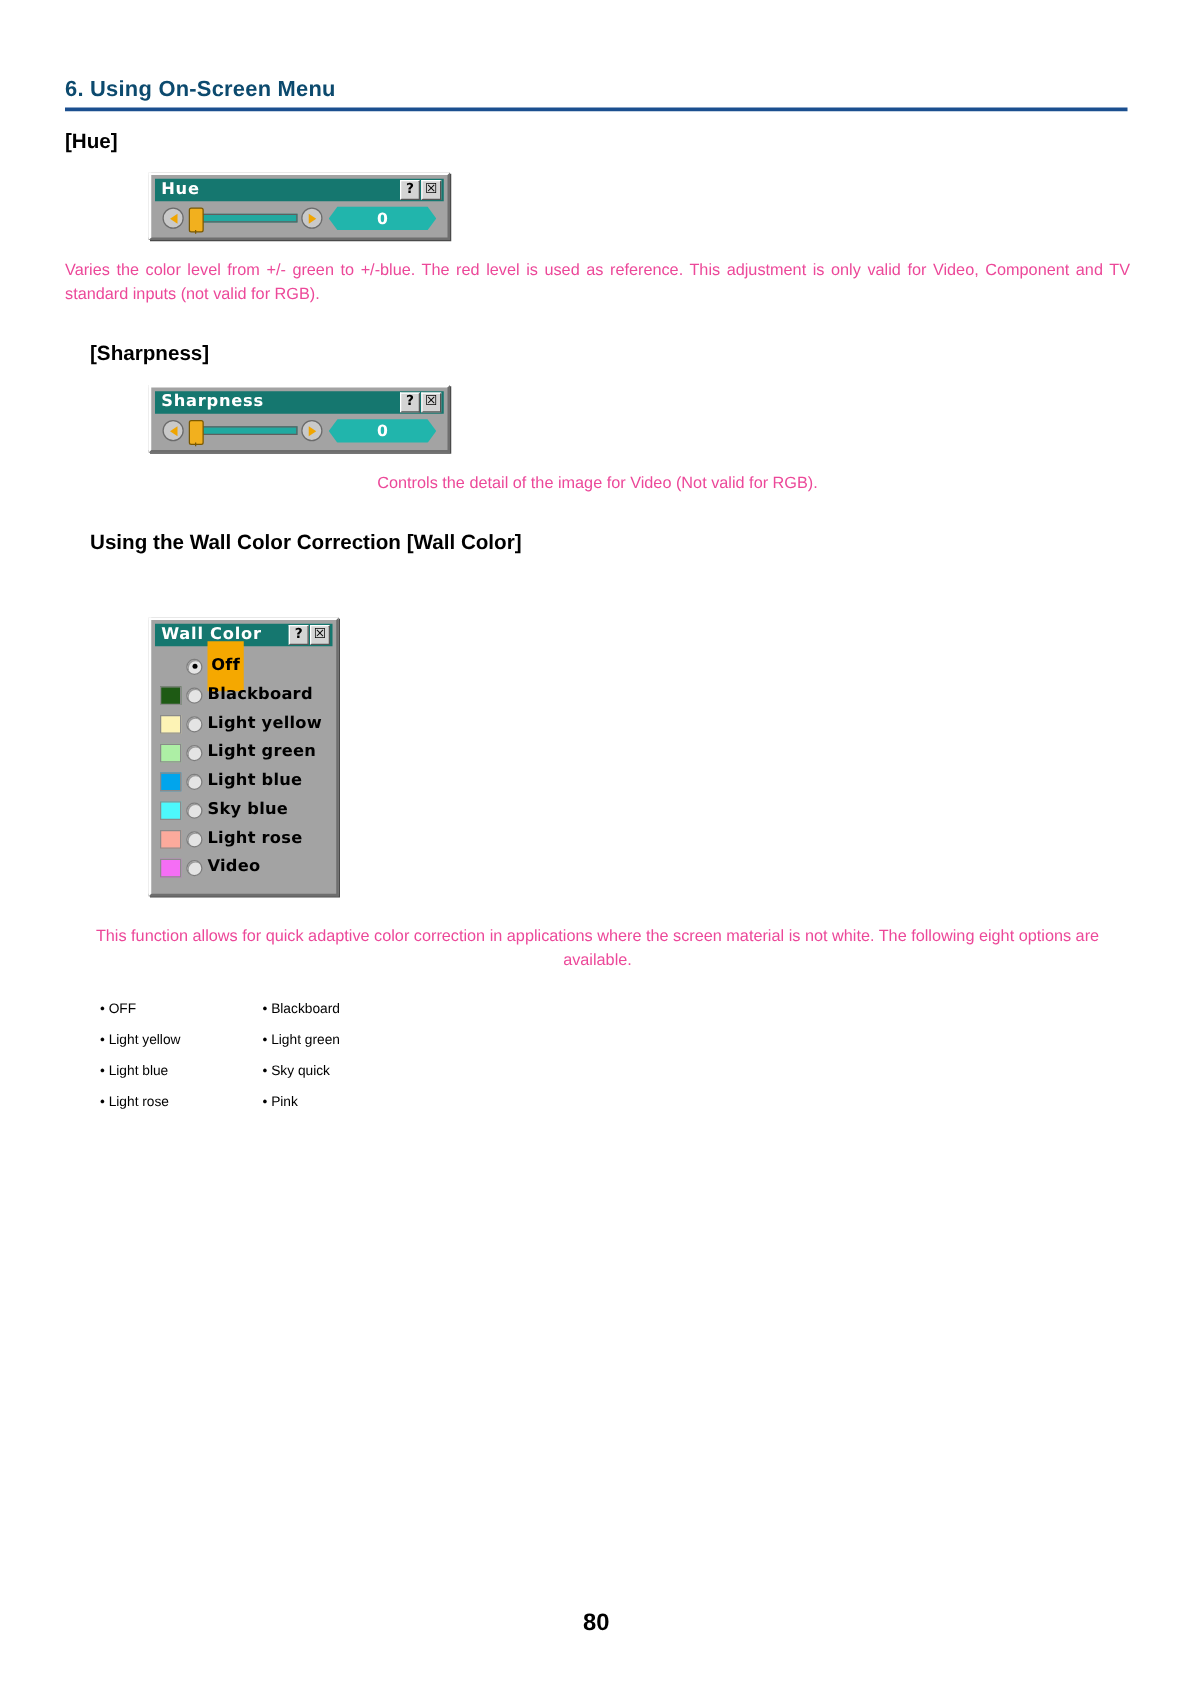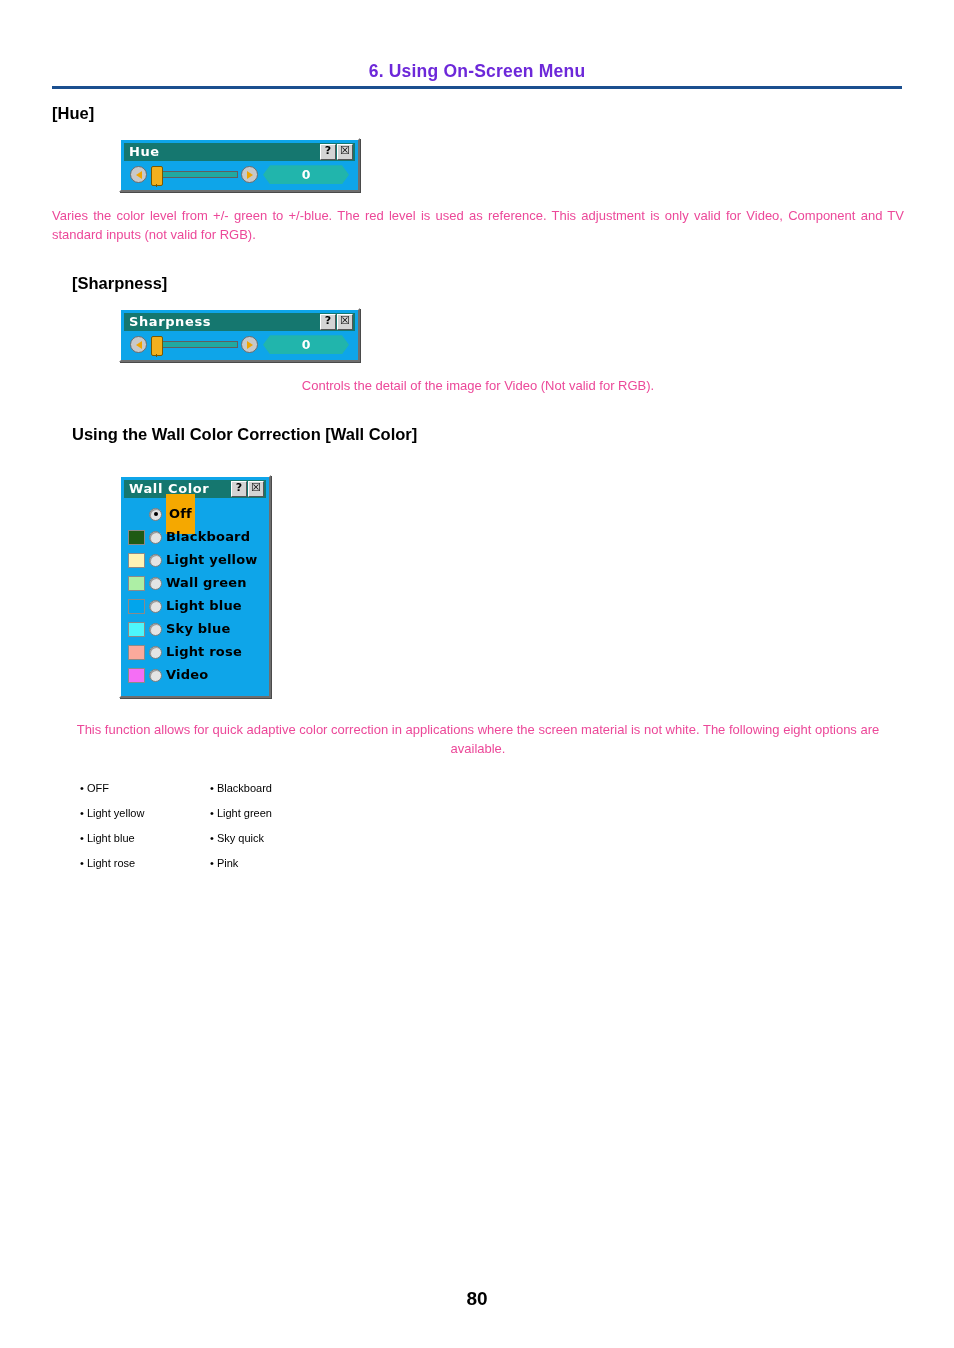--- a/index.html
+++ b/index.html
@@ -17,25 +17,25 @@
   }
 
   
   .page-header {
     position: absolute;
     left: 52px;
     top: 62px;
     width: 850px;
   }
   .page-header .header-title {
-    text-align: center;
+    text-align: left;
     font-size: 17.5px;
     font-weight: bold;
     letter-spacing: 0.2px;
-    color: #6d28d9;
+    color: #0c4a6e;
     line-height: 1.1;
   }
   .page-header .header-rule {
     margin-top: 5px;
     height: 3px;
     background: #1b4f8f;
     width: 100%;
   }
 
   
@@ -63,21 +63,21 @@
     color: #ec4899;
   }
   p.body-text.no-justify { text-align: center; }
   .spacer-14 { height: 14px; }
   .spacer-18 { height: 18px; }
   .spacer-22 { height: 22px; }
   .spacer-30 { height: 30px; }
 
   
   .osd {
-    background: #0ea5e9;
+    background: #a3a3a3;
     border: 2px solid;
     border-color: #ffffff #6e6e6e #6e6e6e #ffffff;
     box-shadow: 1px 1px 0 #4a4a4a;
     padding: 3px;
     box-sizing: border-box;
     font-family: "DejaVu Sans", sans-serif;
   }
   .osd-titlebar {
     background: #15776f;
     height: 18px;
@@ -191,21 +191,21 @@
     font-size: 12.5px;
     font-weight: bold;
     line-height: 19px;
     text-align: center;
     flex: none;
     clip-path: polygon(7px 0, calc(100% - 7px) 0, 100% 50%, calc(100% - 7px) 100%, 7px 100%, 0 50%);
     font-family: "DejaVu Sans", sans-serif;
   }
 
   
-  .wall-dialog { width: 152px; }
+  .wall-dialog { width: 152px; margin-top: 19px; }
   .wall-list {
     padding: 5px 4px 6px 4px;
   }
   .wall-item {
     display: flex;
     align-items: center;
     height: 23px;
   }
   .swatch {
     width: 17px;
@@ -365,21 +365,21 @@
           <span class="wall-label">Blackboard</span>
         </div>
         <div class="wall-item">
           <span class="swatch" style="background: rgb(253, 243, 181);"></span>
           <span class="radio"></span>
           <span class="wall-label">Light yellow</span>
         </div>
         <div class="wall-item">
           <span class="swatch" style="background: rgb(173, 239, 165);"></span>
           <span class="radio"></span>
-          <span class="wall-label">Wall green</span>
+          <span class="wall-label">Light green</span>
         </div>
         <div class="wall-item">
           <span class="swatch" style="background: rgb(1, 165, 236);"></span>
           <span class="radio"></span>
           <span class="wall-label">Light blue</span>
         </div>
         <div class="wall-item">
           <span class="swatch" style="background: rgb(77, 248, 252);"></span>
           <span class="radio"></span>
           <span class="wall-label">Sky blue</span>

